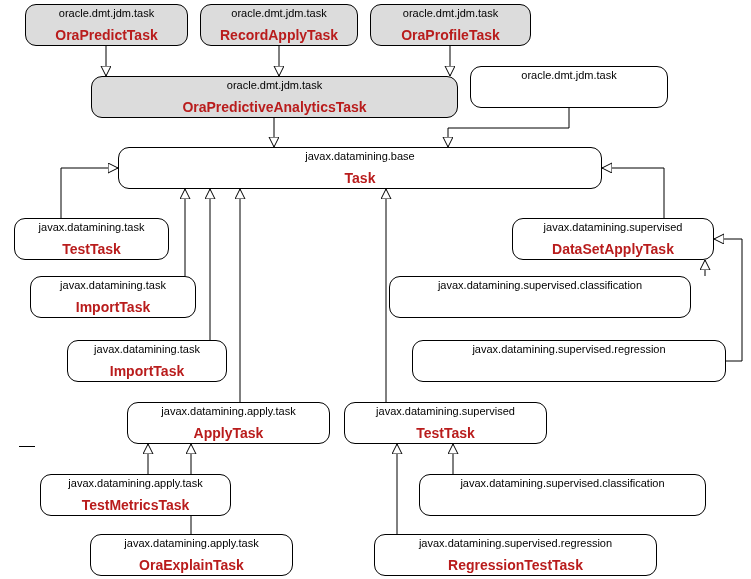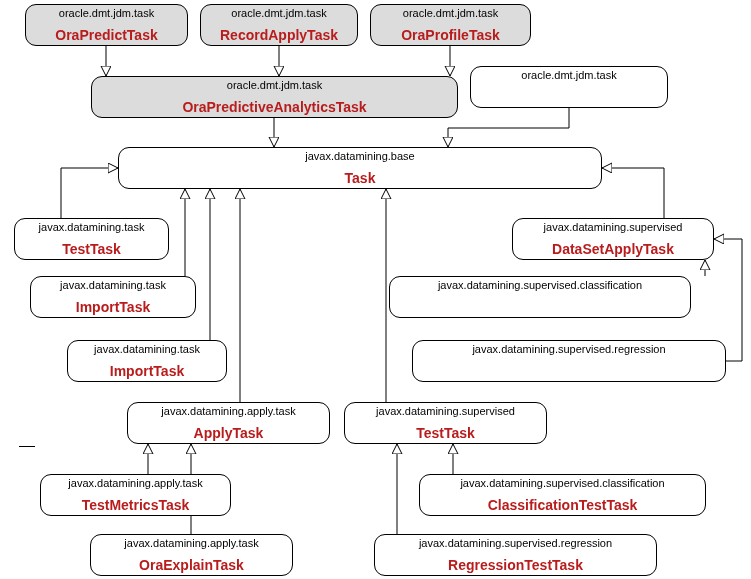--- a/index.html
+++ b/index.html
@@ -178,21 +178,20 @@
     <div class="cls">TestTask</div>
   </div>
 
   <div class="node" style="left:40px; top:474px; width:191px; height:42px;">
     <div class="pkg">javax.datamining.apply.task</div>
     <div class="cls">TestMetricsTask</div>
   </div>
 
   <div class="node" style="left:419px; top:474px; width:287px; height:42px;">
     <div class="pkg">javax.datamining.supervised.classification</div>
-    <div class="cls">ClassificationTestTask</div>
   </div>
 
   <div class="node" style="left:90px; top:534px; width:203px; height:42px;">
     <div class="pkg">javax.datamining.apply.task</div>
     <div class="cls">OraExplainTask</div>
   </div>
 
   <div class="node" style="left:374px; top:534px; width:283px; height:42px;">
     <div class="pkg">javax.datamining.supervised.regression</div>
     <div class="cls">RegressionTestTask</div>

